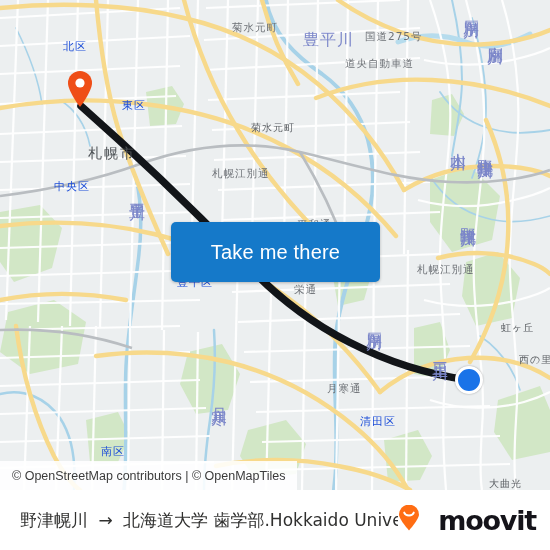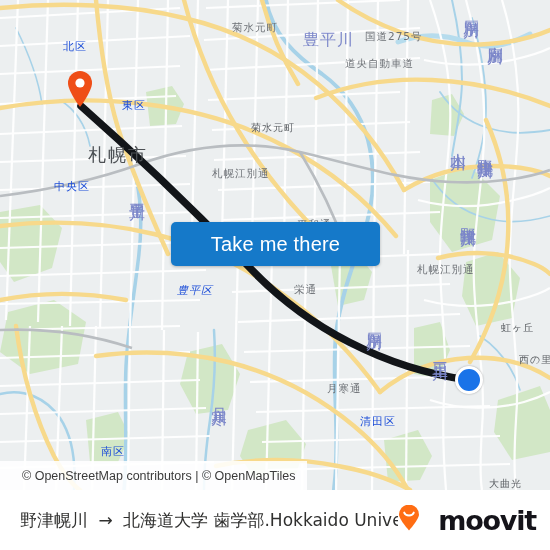--- a/index.html
+++ b/index.html
@@ -29,21 +29,21 @@
 
   .maplabel {
     position: absolute;
     white-space: nowrap;
     font-family: "DejaVu Sans", "Liberation Sans", sans-serif;
     color: #5b5f63;
     pointer-events: none;
     line-height: 1;
   }
   .maplabel.district { font-size: 11px; color: #1d4ed8; letter-spacing: 1px; }
-  .maplabel.city { font-size: 18px; color: #4c5054; letter-spacing: 2px; }
+  .maplabel.city { font-size: 14px; color: #4c5054; letter-spacing: 2px; }
   .maplabel.road  { font-size: 10.5px; color: #6c7075; letter-spacing: 1px; }
   .maplabel.river { font-size: 16px; color: #7b86c9; letter-spacing: 1px; }
   .maplabel.place { font-size: 10px; color: #5b5f63; letter-spacing: 1px; }
   .vert { writing-mode: vertical-rl; text-orientation: upright; }
 
   
   #origin-marker {
     position: absolute;
     left: 67px; top: 70px;
     width: 26px; height: 38px;
@@ -55,38 +55,38 @@
     border-radius: 50%;
     background: #1a73e8;
     border: 3px solid #ffffff;
     box-shadow: 0 0 2px rgba(0,0,0,.35);
   }
 
   
   #take-me-there {
     position: absolute;
     left: 171px; top: 222px;
-    width: 209px; height: 44px;
+    width: 209px; height: 60px;
     background: #1579c9;
     border: none;
     border-radius: 5px;
     color: #ffffff;
     font-size: 20px;
     font-family: "Liberation Sans", sans-serif;
     letter-spacing: .2px;
     cursor: pointer;
     box-shadow: 0 1px 3px rgba(0,0,0,.25);
   }
 
   
   #attribution {
     position: absolute;
     left: 0; top: 461px;
     height: 29px;
-    padding: 0 12px 0 22px;
+    padding: 0 12px 0 12px;
     display: flex;
     align-items: center;
     background: rgba(255,255,255,.88);
     font-size: 12.5px;
     color: #3b3b3b;
     font-family: "Liberation Sans", sans-serif;
     white-space: nowrap;
   }
 
   
@@ -265,21 +265,21 @@
       </g>
 
       <path d="M81 106 C140 158 196 212 252 270 C308 328 384 368 468 380" stroke="#121519" stroke-width="7.5" fill="none" stroke-linecap="round"></path>
     </svg>
 
     <div id="map-labels">
         <div class="maplabel district" style="left: 63px; top: 41px;">北区</div>
         <div class="maplabel district" style="left: 122px; top: 100px;">東区</div>
         <div class="maplabel city" style="left: 88px; top: 146px;">札幌市</div>
         <div class="maplabel district" style="left: 54px; top: 181px;">中央区</div>
-        <div class="maplabel district" style="left: 177px; top: 285px; font-style: italic;">豊平区</div>
+        <div class="maplabel district" style="left: 177px; top: 277px;">豊平区</div>
         <div class="maplabel district" style="left: 101px; top: 446px; text-align: center;">南区</div>
         <div class="maplabel district" style="left: 360px; top: 416px;">清田区</div>
         <div class="maplabel road" style="left: 232px; top: 22px;">菊水元町</div>
         <div class="maplabel road" style="left: 365px; top: 31px;">国道275号</div>
         <div class="maplabel road" style="left: 345px; top: 58px;">道央自動車道</div>
         <div class="maplabel place" style="left: 251px; top: 123px;">菊水元町</div>
         <div class="maplabel road" style="left: 212px; top: 168px;">札幌江別通</div>
         <div class="maplabel road" style="left: 297px; top: 219px;">平和通</div>
         <div class="maplabel road" style="left: 294px; top: 284px;">栄通</div>
         <div class="maplabel road" style="left: 327px; top: 383px;">月寒通</div>

